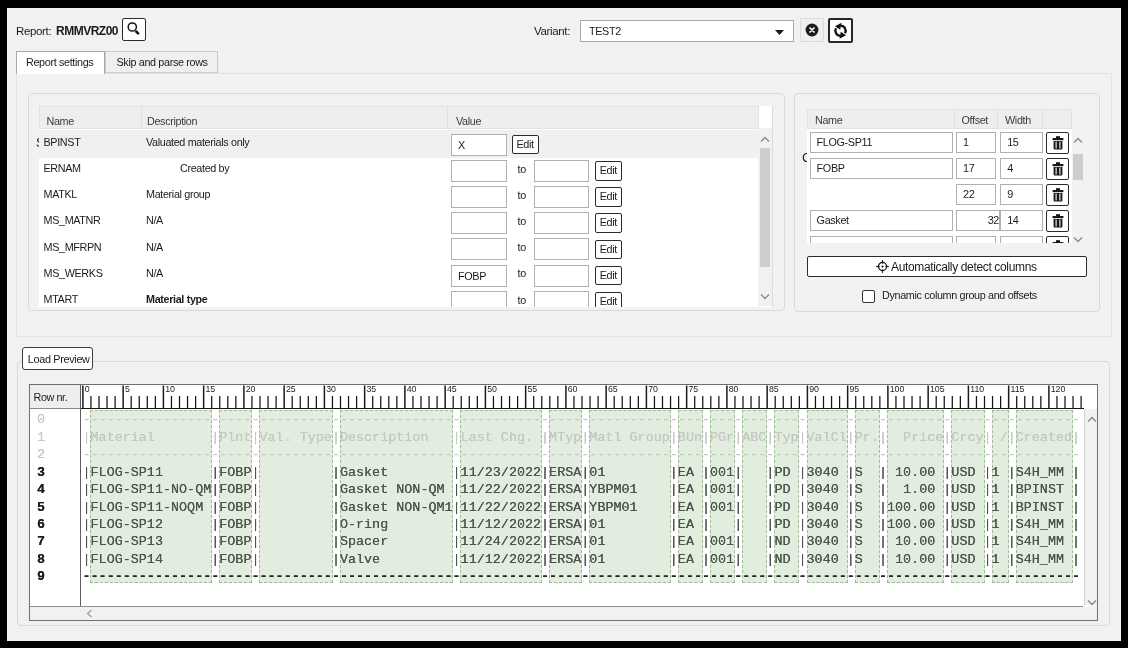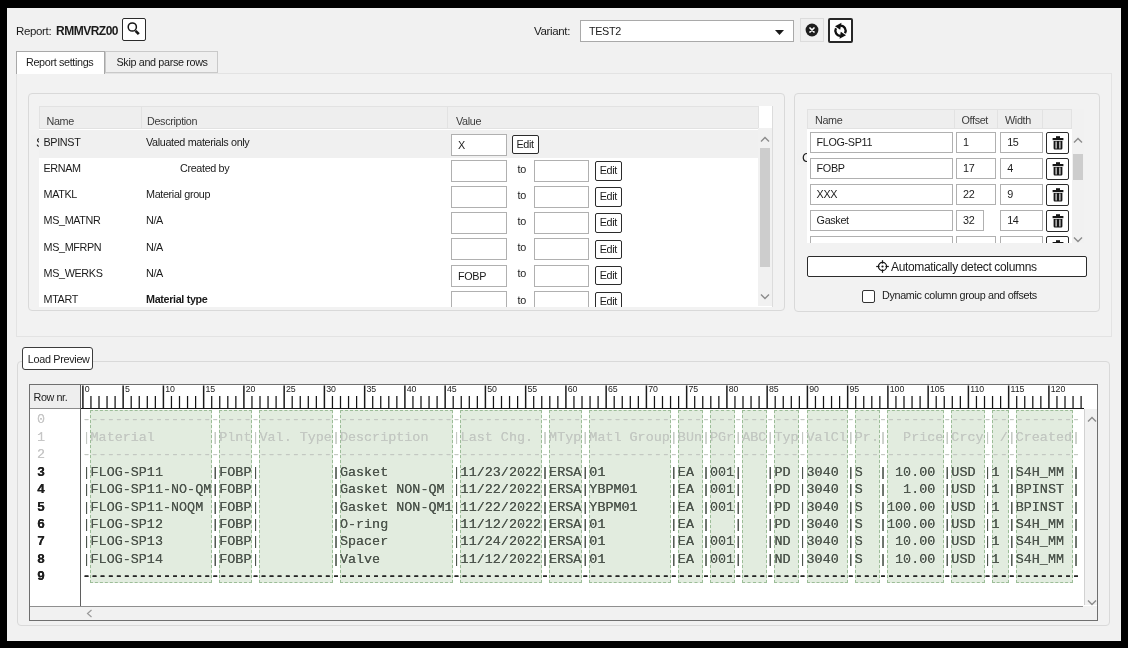--- a/index.html
+++ b/index.html
@@ -149,34 +149,33 @@
 <div class="inp" style="left:193.2px;top:49.9px;width:42.8px;height:21px;line-height:19px;">4</div>
 <div class="btn" style="left:239.3px;top:49.4px;width:22.7px;height:22px;">
       <svg width="20" height="20" viewBox="0 0 20 20" style="position:absolute;left:0.5px;top:0.5px;">
 <rect x="8" y="3.2" width="4" height="2" fill="#161616"></rect>
 <rect x="4.6" y="5" width="10.8" height="2.2" fill="#161616"></rect>
 <path d="M5.6 8 h8.8 v7.2 a1.2 1.2 0 0 1 -1.2 1.2 h-6.4 a1.2 1.2 0 0 1 -1.2 -1.2 Z" fill="#161616"></path>
 <line x1="8.1" y1="8.6" x2="8.1" y2="15.4" stroke="#fff" stroke-width="1.1"></line>
 <line x1="11.9" y1="8.6" x2="11.9" y2="15.4" stroke="#fff" stroke-width="1.1"></line>
 </svg>
     </div>
-<div class="inp" style="left:2.6px;top:75.8px;width:143.3px;height:21px;line-height:19px;">XXX</div>
 <div class="inp" style="left:149px;top:75.8px;width:40px;height:21px;line-height:19px;">22</div>
 <div class="inp" style="left:193.2px;top:75.8px;width:42.8px;height:21px;line-height:19px;">9</div>
 <div class="btn" style="left:239.3px;top:75.3px;width:22.7px;height:22px;">
       <svg width="20" height="20" viewBox="0 0 20 20" style="position:absolute;left:0.5px;top:0.5px;">
 <rect x="8" y="3.2" width="4" height="2" fill="#161616"></rect>
 <rect x="4.6" y="5" width="10.8" height="2.2" fill="#161616"></rect>
 <path d="M5.6 8 h8.8 v7.2 a1.2 1.2 0 0 1 -1.2 1.2 h-6.4 a1.2 1.2 0 0 1 -1.2 -1.2 Z" fill="#161616"></path>
 <line x1="8.1" y1="8.6" x2="8.1" y2="15.4" stroke="#fff" stroke-width="1.1"></line>
 <line x1="11.9" y1="8.6" x2="11.9" y2="15.4" stroke="#fff" stroke-width="1.1"></line>
 </svg>
     </div>
 <div class="inp" style="left:2.6px;top:101.8px;width:143.3px;height:21px;line-height:19px;">Gasket</div>
-<div class="inp" style="left:149px;top:101.8px;width:28px;height:21px;line-height:19px;">32</div>
+<div class="inp" style="left:149px;top:101.8px;width:44px;height:21px;line-height:19px;text-align:right;">32</div>
 <div class="inp" style="left:193.2px;top:101.8px;width:42.8px;height:21px;line-height:19px;">14</div>
 <div class="btn" style="left:239.3px;top:101.2px;width:22.7px;height:22px;">
       <svg width="20" height="20" viewBox="0 0 20 20" style="position:absolute;left:0.5px;top:0.5px;">
 <rect x="8" y="3.2" width="4" height="2" fill="#161616"></rect>
 <rect x="4.6" y="5" width="10.8" height="2.2" fill="#161616"></rect>
 <path d="M5.6 8 h8.8 v7.2 a1.2 1.2 0 0 1 -1.2 1.2 h-6.4 a1.2 1.2 0 0 1 -1.2 -1.2 Z" fill="#161616"></path>
 <line x1="8.1" y1="8.6" x2="8.1" y2="15.4" stroke="#fff" stroke-width="1.1"></line>
 <line x1="11.9" y1="8.6" x2="11.9" y2="15.4" stroke="#fff" stroke-width="1.1"></line>
 </svg>
     </div>

